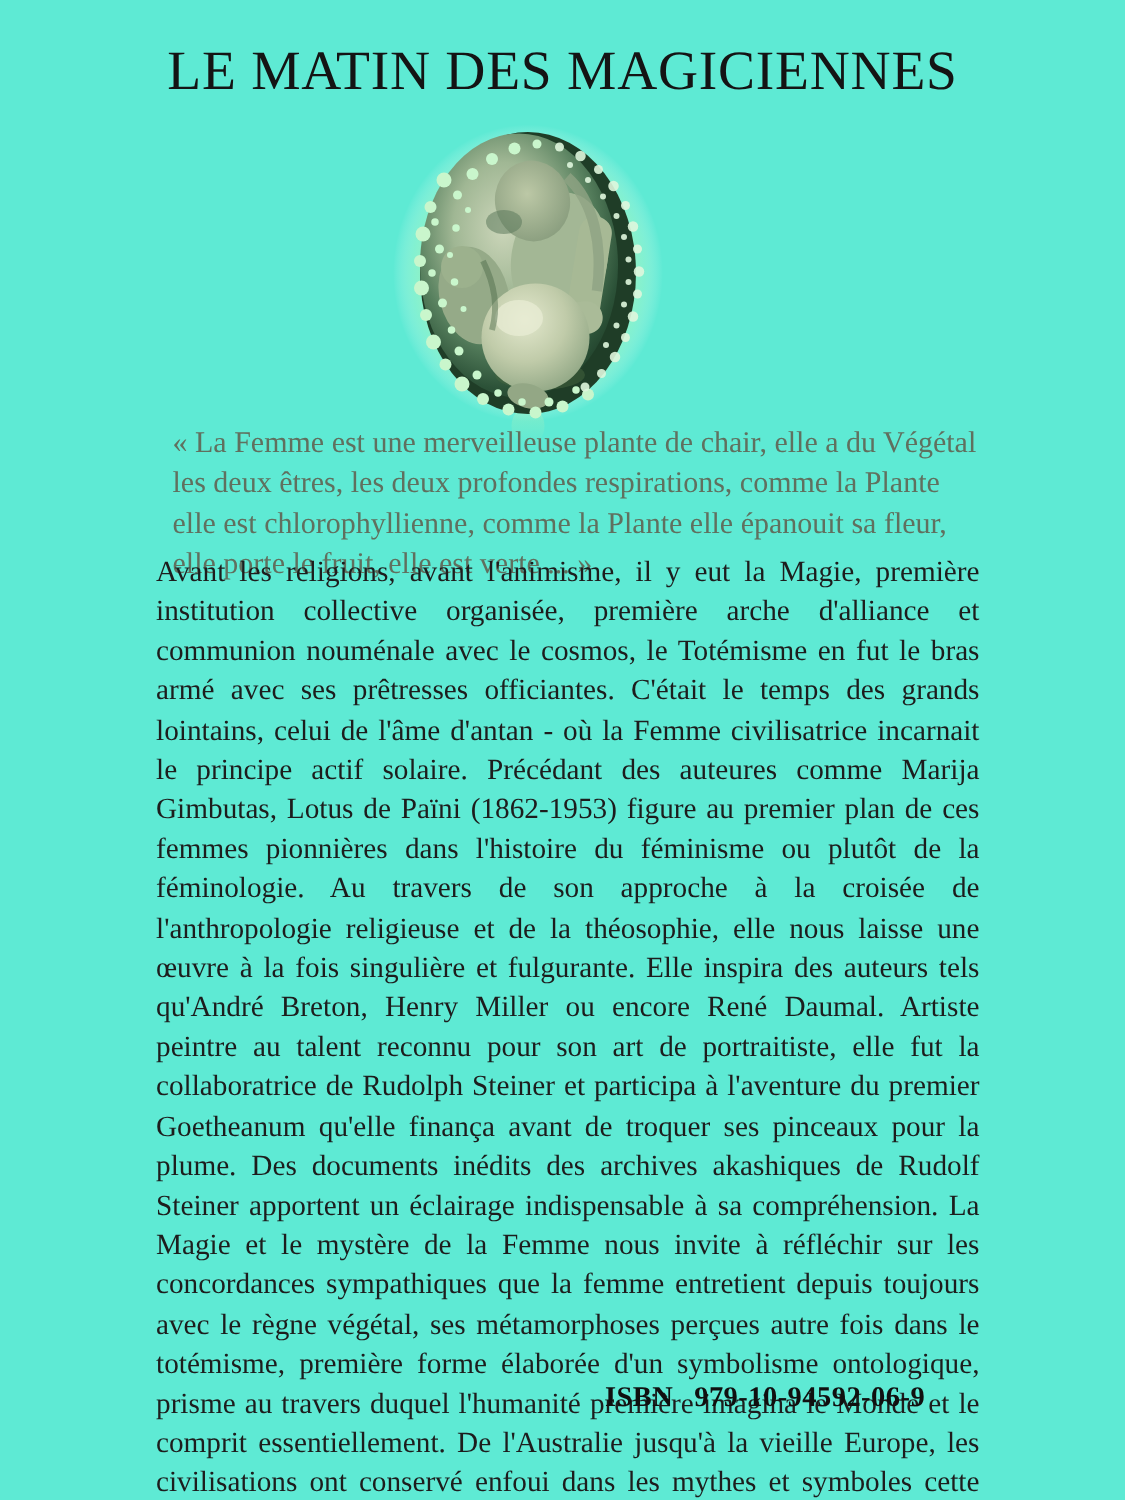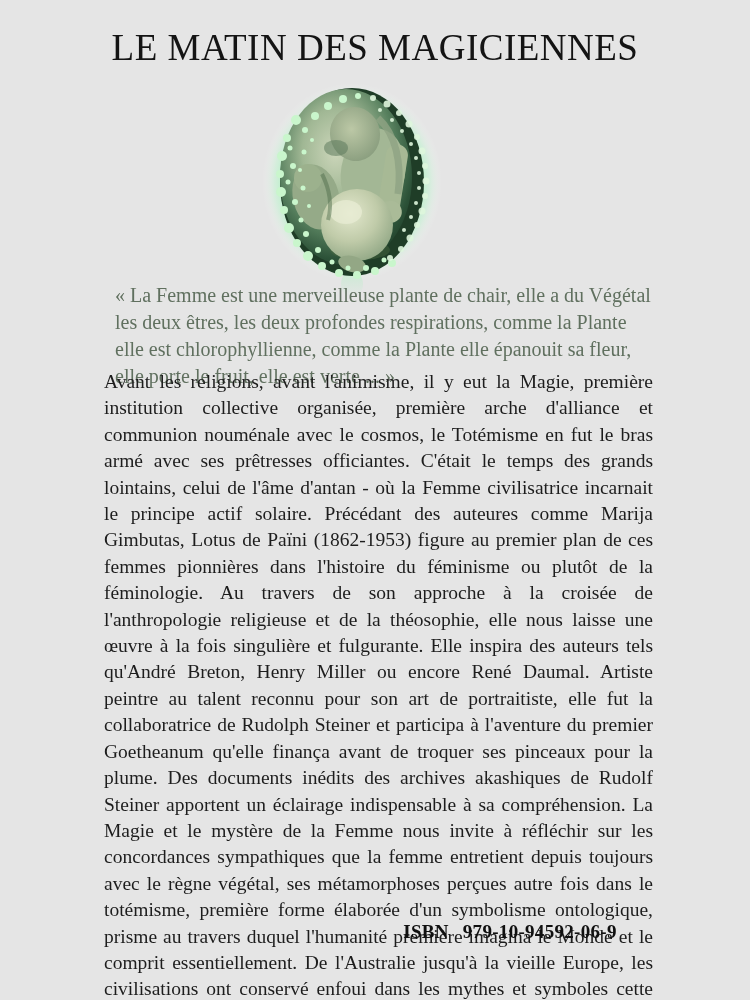--- a/index.html
+++ b/index.html
@@ -5,21 +5,21 @@
   html, body {
     margin: 0;
     padding: 0;
     background: #ffffff;
   }
   .page {
     position: relative;
     width: 750px;
     height: 1000px;
     margin: 0 auto;
-    background: #e5e5e5;
+    background: #5eead4;
     font-family: "Liberation Serif", serif;
     overflow: hidden;
   }
   .book-title {
     position: absolute;
     top: 26px;
     left: 0;
     width: 100%;
     margin: 0;
     text-align: center;

